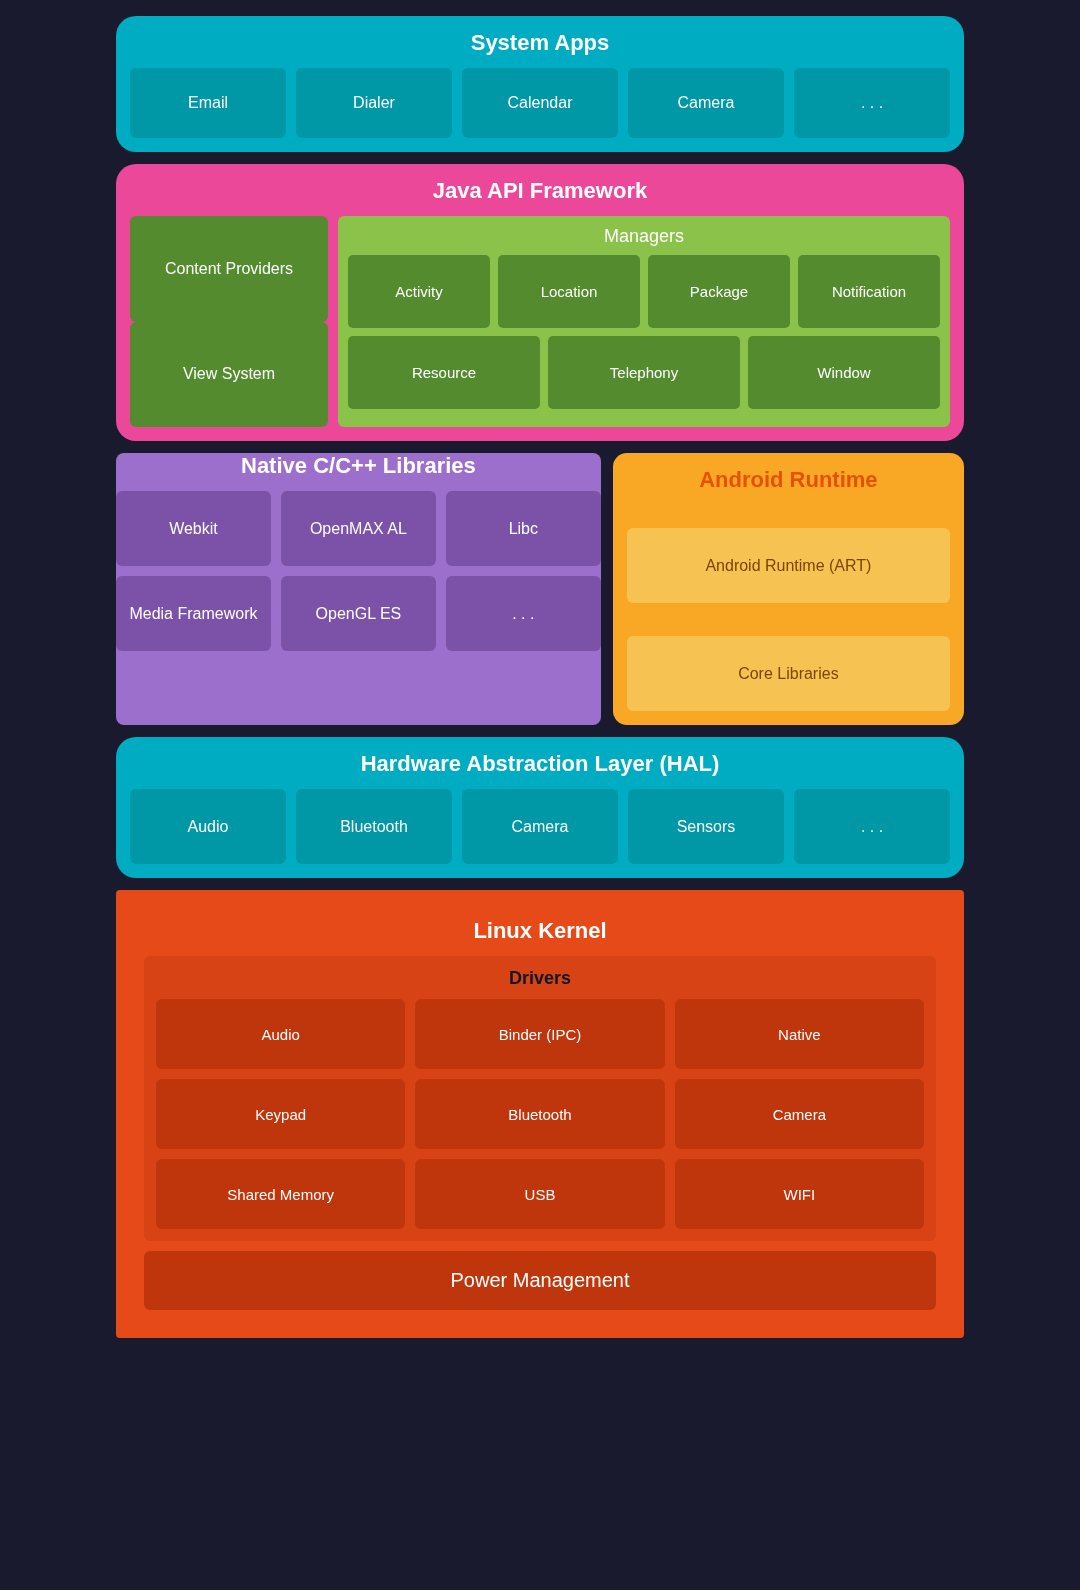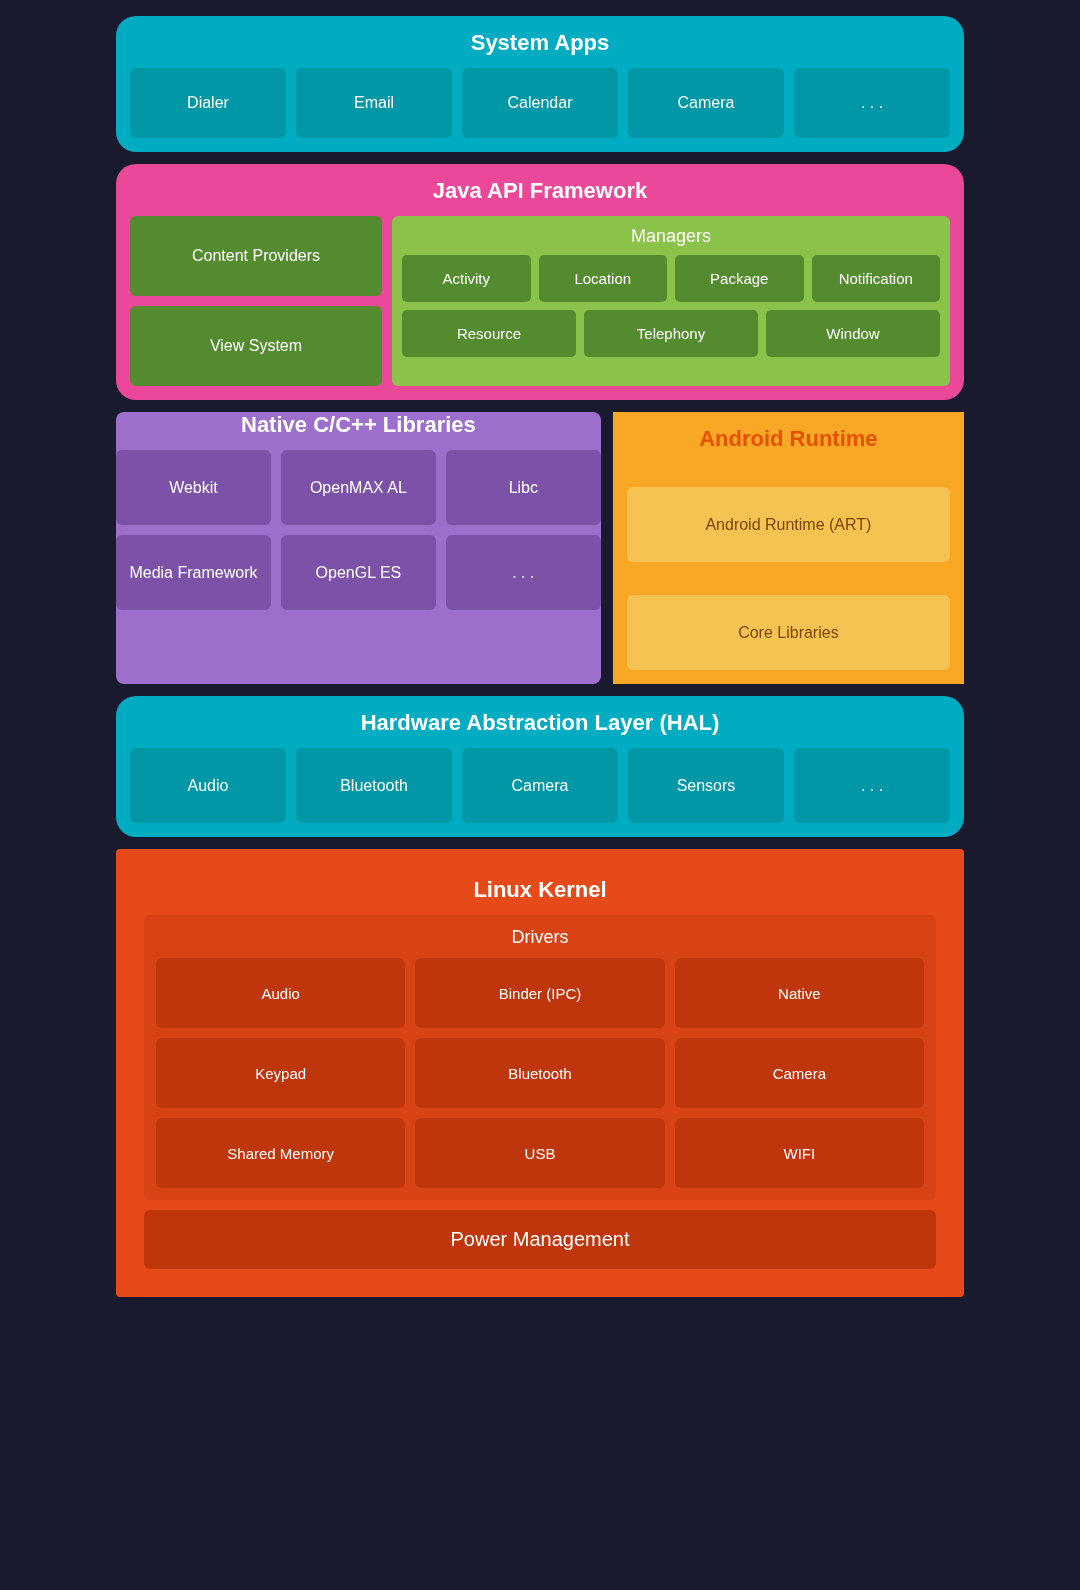--- a/index.html
+++ b/index.html
@@ -48,22 +48,21 @@
 
     
     .java-api { background: #ec4899; }
     .java-api .inner-row {
       display: flex;
       gap: 10px;
     }
     .java-api .left-col {
       display: flex;
       flex-direction: column;
-      gap: 10px;
-      width: 252px;
+      width: 198px;
       flex-shrink: 0;
     }
     .java-api .left-col .cell {
       background: #558b2f;
       flex: 1;
       min-height: 80px;
     }
     .java-api .right-col {
       flex: 1;
       background: #8bc34a;
@@ -81,21 +80,21 @@
       display: flex;
       gap: 8px;
       margin-bottom: 8px;
       justify-content: center;
     }
     .java-api .manager-cell {
       background: #558b2f;
       border-radius: 5px;
       color: #fff;
       font-size: 15px;
-      padding: 15px 10px;
+      padding: 28px 10px;
       flex: 1;
       text-align: center;
     }
 
     
     .native-runtime-row {
       display: flex;
       gap: 12px;
       margin-bottom: 12px;
     }
@@ -109,21 +108,21 @@
       display: grid;
       grid-template-columns: repeat(3, 1fr);
       gap: 10px;
     }
     .native-libs .cell {
       background: #7b52a8;
       min-height: 75px;
     }
     .android-runtime {
       background: #f9a825;
-      border-radius: 0;
+      border-radius: 14px;
       padding: 14px;
       flex: 2;
       display: flex;
       flex-direction: column;
     }
     .android-runtime .layer-title { color: #e65100; }
     .android-runtime .cell {
       background: #f6c352;
       flex: 1;
       min-height: 75px;
@@ -155,23 +154,23 @@
     }
     .linux-kernel .layer-title { color: #fff; }
     .drivers-box {
       background: #d84315;
       border-radius: 6px;
       padding: 12px;
       margin-bottom: 10px;
     }
     .drivers-title {
       text-align: center;
-      color: #ffffff;
+      color: #0f172a;
       font-size: 18px;
-      font-weight: 400;
+      font-weight: 700;
       margin-bottom: 10px;
     }
     .drivers-grid {
       display: grid;
       grid-template-columns: repeat(3, 1fr);
       gap: 10px;
     }
     .drivers-grid .cell {
       background: #bf360c;
       min-height: 70px;
@@ -186,22 +185,22 @@
       font-size: 20px;
       font-weight: 500;
     }
   </style>
 </head>
 <body>
 
 <div class="layer system-apps">
   <div class="layer-title">System Apps</div>
   <div class="cells-row">
+    <div class="cell">Email</div>
     <div class="cell">Dialer</div>
-    <div class="cell">Email</div>
     <div class="cell">Calendar</div>
     <div class="cell">Camera</div>
     <div class="cell">. . .</div>
   </div>
 </div>
 
 <div class="layer java-api">
   <div class="layer-title">Java API Framework</div>
   <div class="inner-row">
     <div class="left-col">

